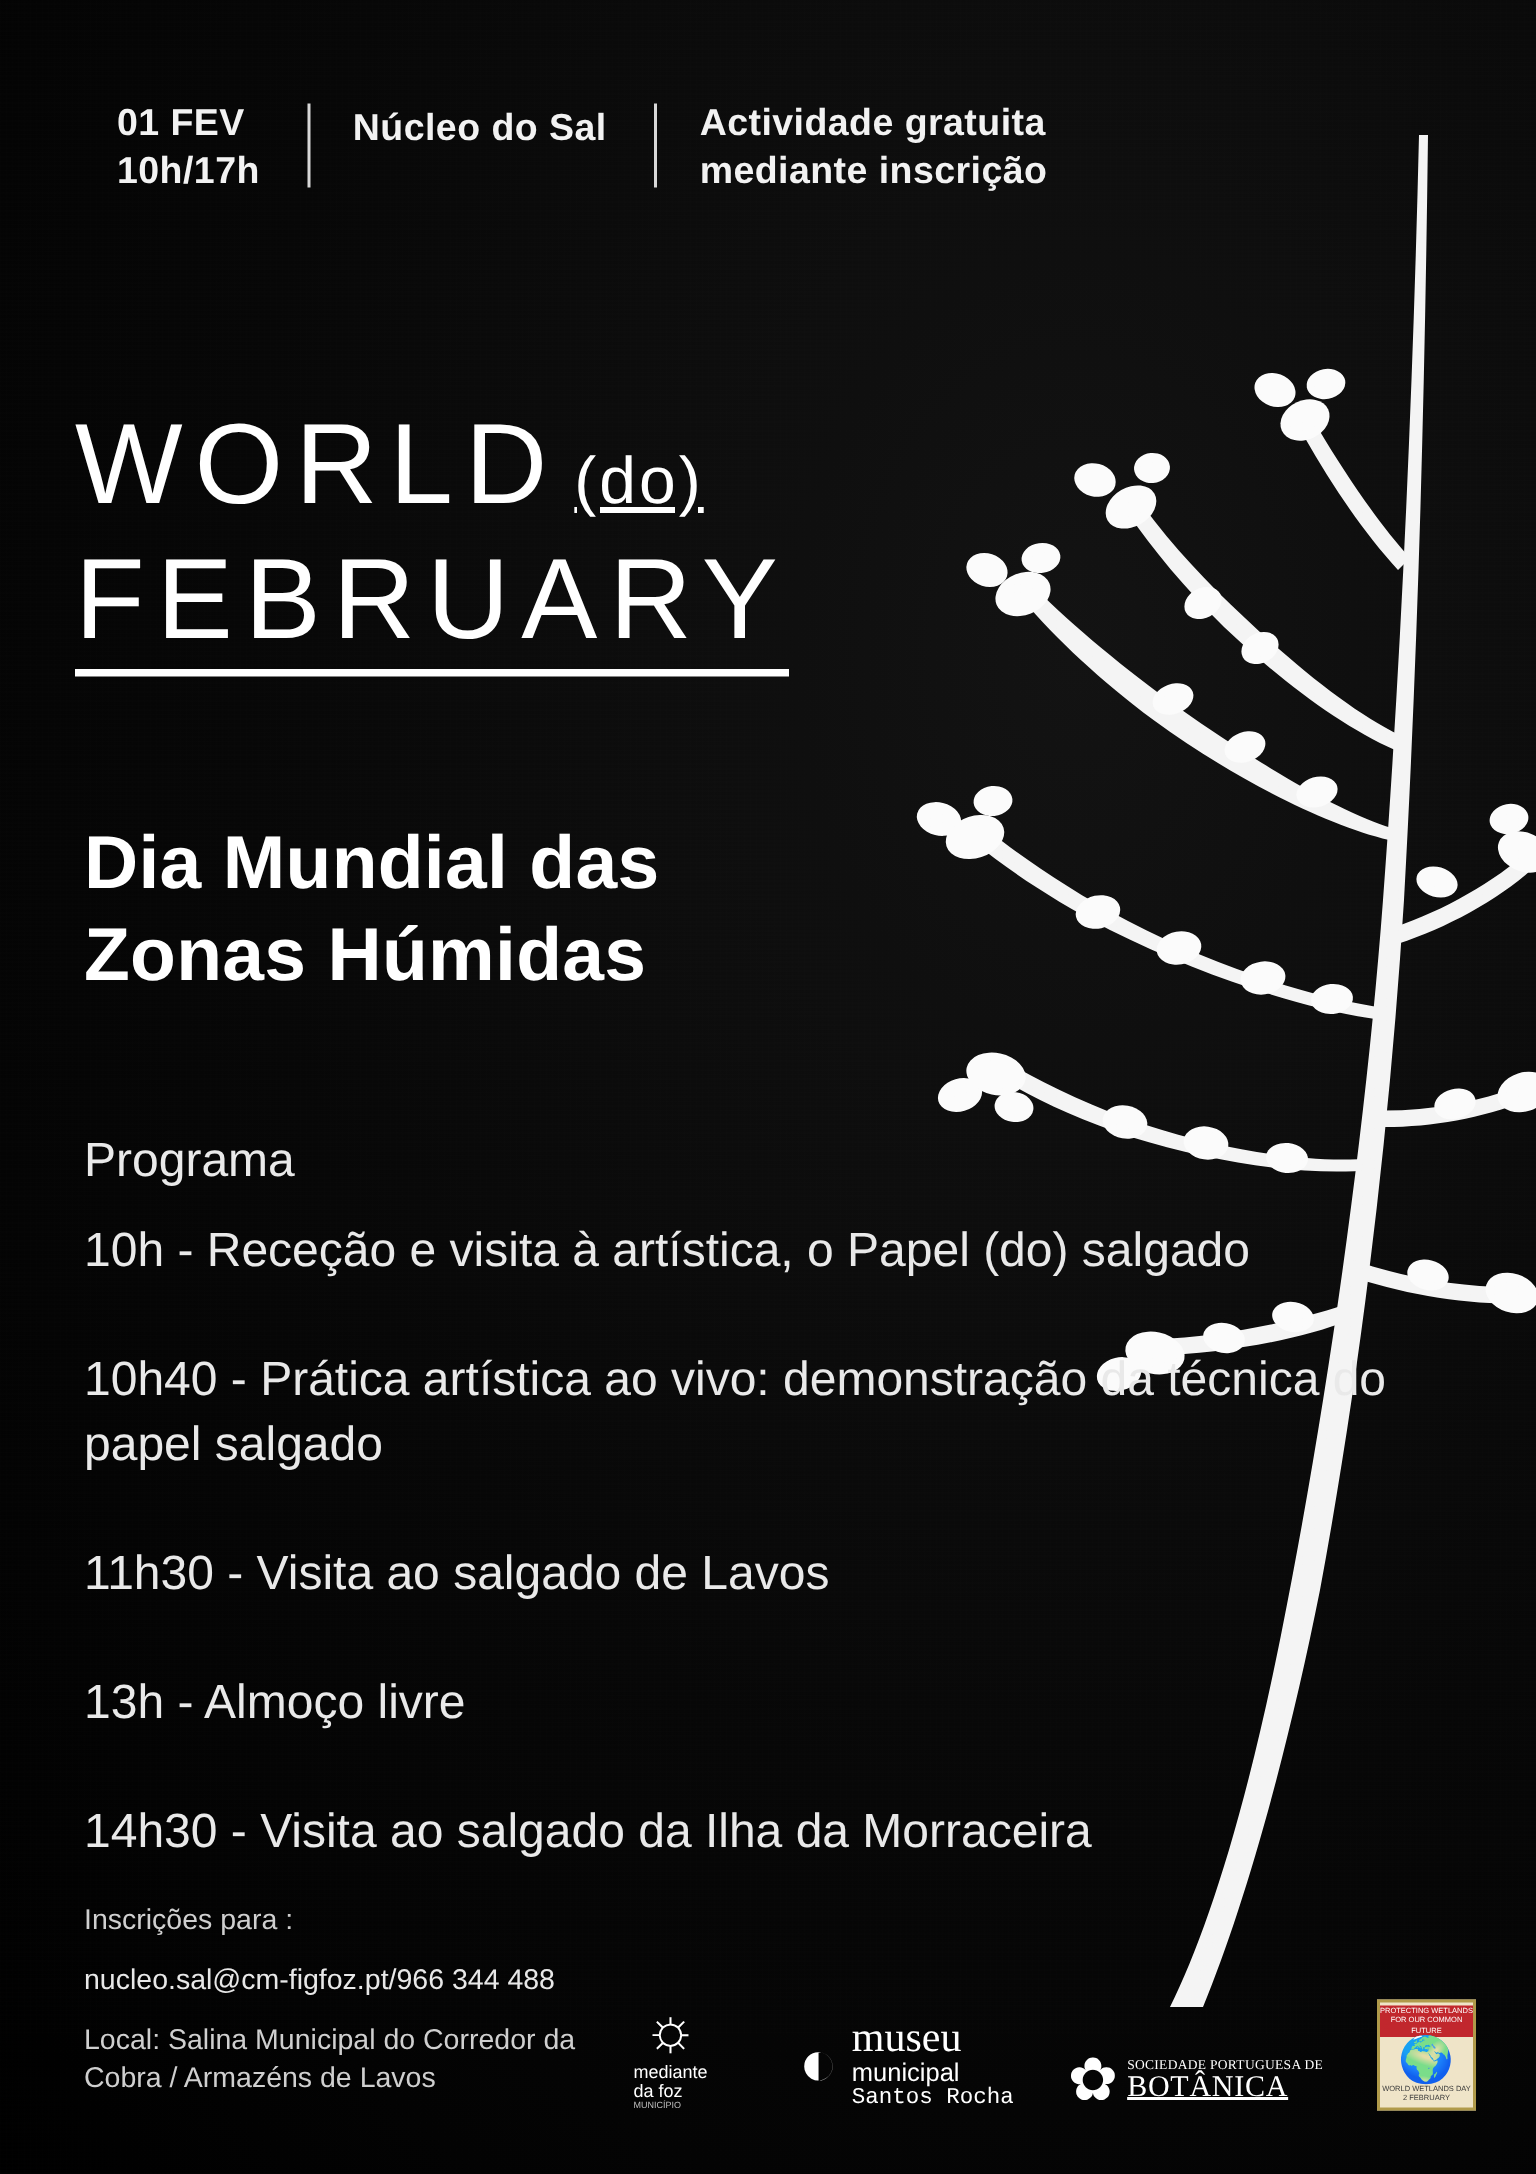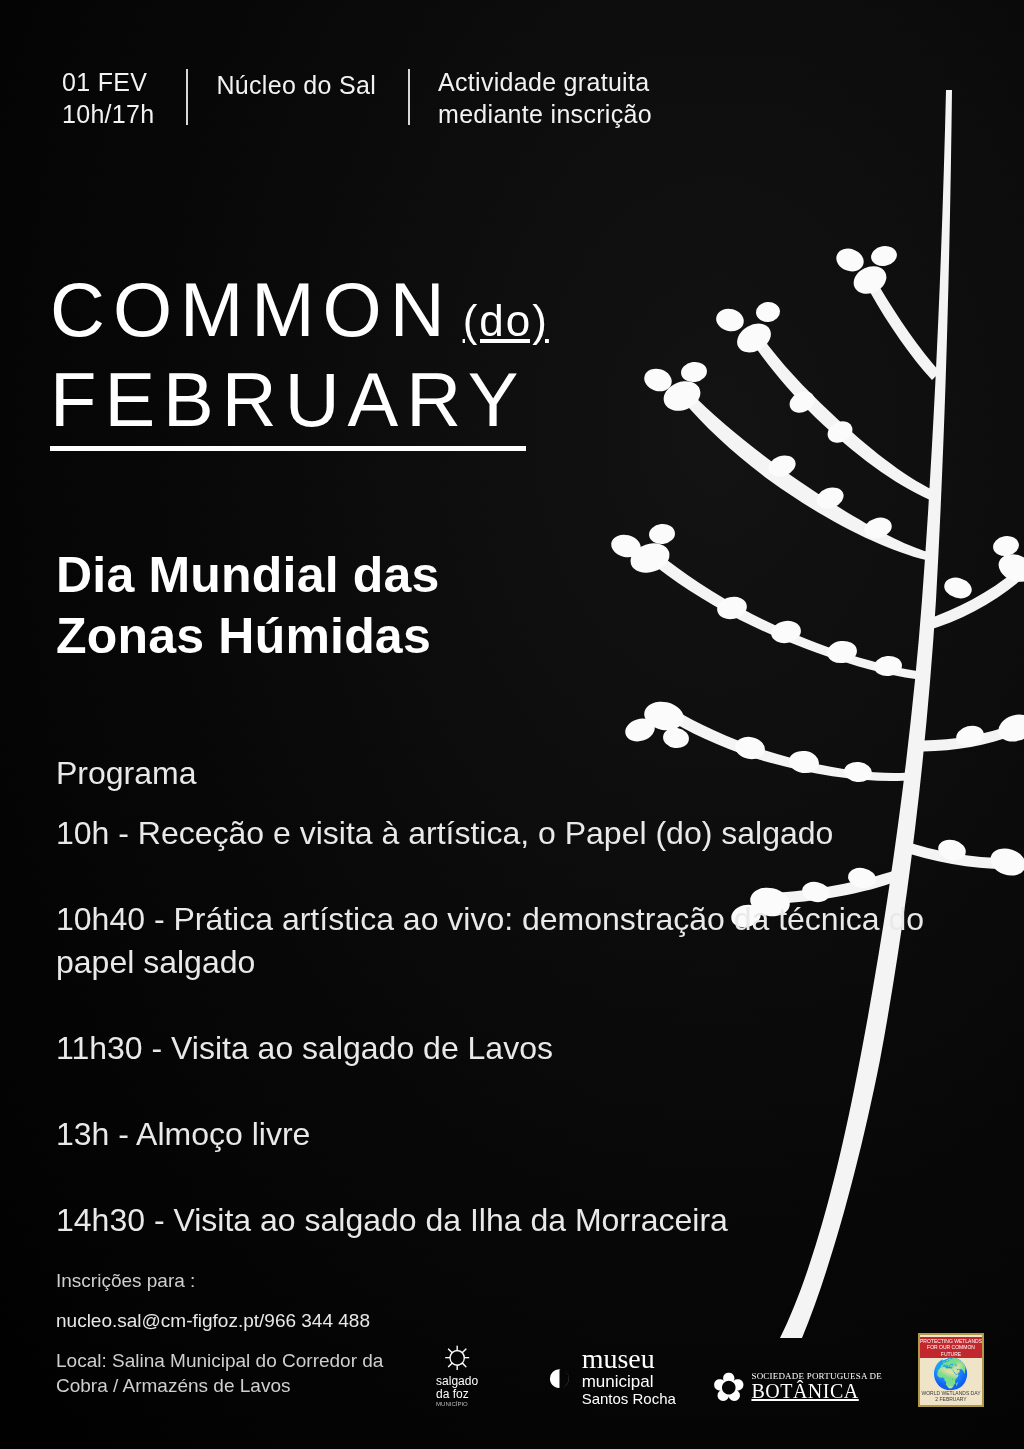--- a/index.html
+++ b/index.html
@@ -28,28 +28,29 @@
     opacity: .35;
     background-image:
       repeating-linear-gradient(0deg, rgba(255,255,255,.012) 0 1px, transparent 1px 3px),
       repeating-linear-gradient(90deg, rgba(255,255,255,.010) 0 1px, transparent 1px 4px);
     pointer-events: none;
   }
 
   
   .header {
     position: absolute;
-    left: 62px;
+    left: 78px;
     top: 66px;
     display: flex;
     align-items: flex-start;
     font-size: 25px;
     line-height: 1.28;
     letter-spacing: .3px;
     color: #f2f2f2;
+    font-weight: bold;
   }
   .header .col { white-space: pre-line; }
   .header .divider {
     width: 2px;
     background: #d8d8d8;
     align-self: stretch;
     margin: 3px 28px 0 32px;
     height: 56px;
   }
   .header .place { padding-top: 3px; }
@@ -144,21 +145,21 @@
     text-align: left;
     white-space: pre-line;
   }
   .logo-ff .sub { font-size: 6px; color: #bdbdbd; text-align: left; }
 
   .logo-museu { display: flex; align-items: center; gap: 9px; }
   .logo-museu .spiral { font-size: 44px; line-height: 1; }
   .logo-museu .txt { line-height: 1.05; }
   .logo-museu .m1 { font-size: 28px; font-family: "Liberation Serif", serif; }
   .logo-museu .m2 { font-size: 17px; }
-  .logo-museu .m3 { font-size: 15px; font-family: Liberation Sans, sans-serif; }
+  .logo-museu .m3 { font-size: 15px; font-family: Liberation Mono, monospace; }
 
   .logo-botanica { display: flex; align-items: center; gap: 6px; }
   .logo-botanica .leaf { font-size: 40px; line-height: 1; }
   .logo-botanica .txt { line-height: 1.05; text-align: left; }
   .logo-botanica .b1 { font-size: 9px; font-family: "Liberation Serif", serif; letter-spacing: .2px; }
   .logo-botanica .b2 { font-size: 20px; font-family: "Liberation Serif", serif; letter-spacing: .5px; text-decoration: underline; }
 
   .logo-wetlands {
     width: 66px;
     height: 74px;
@@ -276,21 +277,21 @@
 10h/17h</div>
     <div class="divider"></div>
     <div class="col place">Núcleo do Sal</div>
     <div class="divider"></div>
     <div class="col">Actividade gratuita
 mediante inscrição</div>
   </div>
 
   <div class="title-block">
     <div class="title-line1">
-      <span>COMMON</span>
+      <span>WORLD</span>
       <span class="do">(do)</span>
     </div>
     <div class="title-line2">FEBRUARY</div>
   </div>
 
   <div class="subtitle">Dia Mundial das
 Zonas Húmidas</div>
 
   <div class="programme">
     <div class="heading">Programa</div>
@@ -306,21 +307,21 @@
     <div class="line email">nucleo.sal@cm-figfoz.pt/966 344 488</div>
     <div class="line local">Local: Salina Municipal do Corredor da
 Cobra / Armazéns de Lavos</div>
   </div>
 
   <div class="logos">
 
     <div class="logo logo-ff">
       <div>
         <div class="mark">☼</div>
-        <div class="name">salgado
+        <div class="name">mediante
 da foz</div>
         <div class="sub">MUNICÍPIO</div>
       </div>
     </div>
 
     <div class="logo logo-museu">
       <div class="spiral">◐</div>
       <div class="txt">
         <div class="m1">museu</div>
         <div class="m2">municipal</div>

